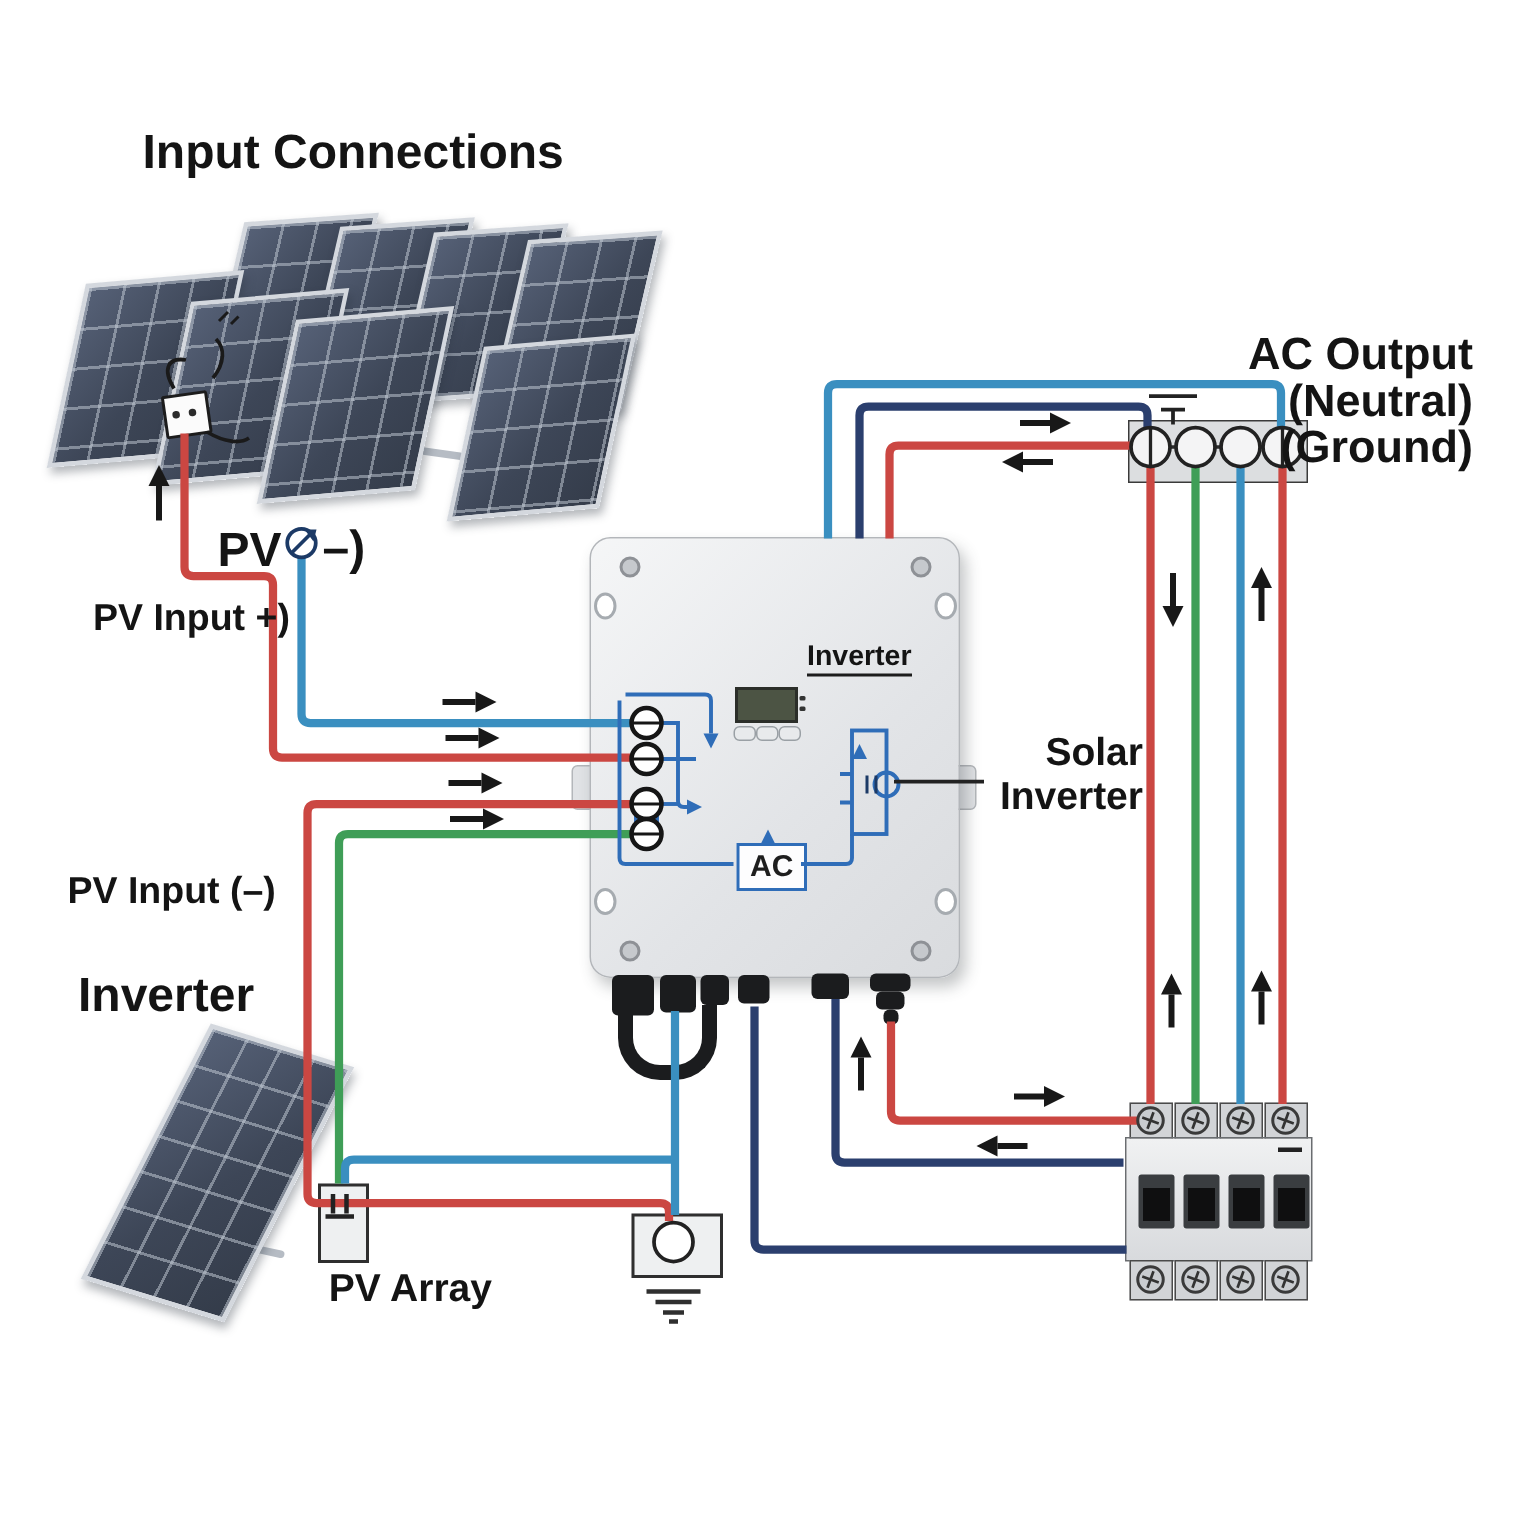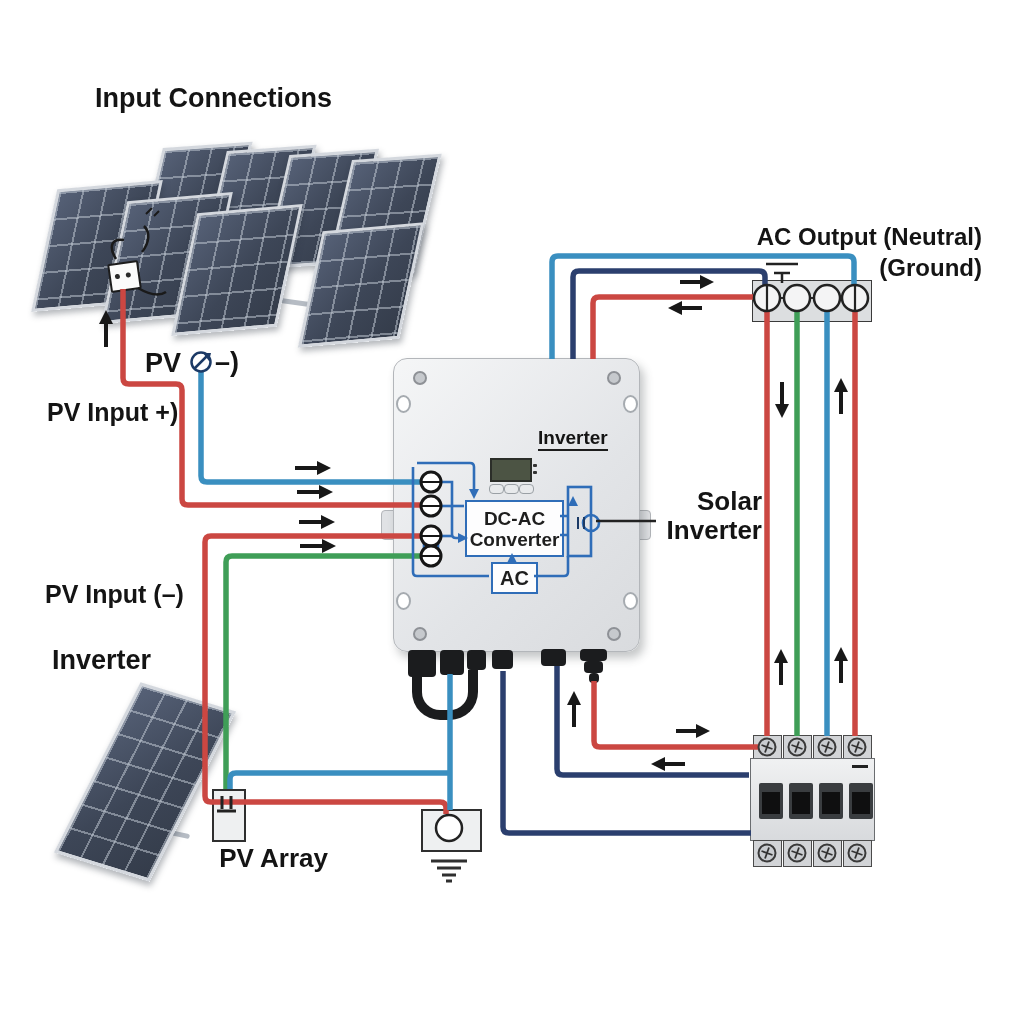--- a/index.html
+++ b/index.html
@@ -1,20 +1,20 @@
 <!DOCTYPE html>
 <html style="--wire-red: #cb4742; --wire-blue: #3a8fc0; --wire-navy: #2b3f6e; --wire-green: #3f9e57; --schematic-blue: #2f6db8; --arrow-black: #181818;"><head>
 <meta charset="utf-8">
 <style>
   html,body{margin:0;padding:0;background:#fff;}
   .stage{position:relative;width:1024px;height:1024px;background:#fff;overflow:hidden;
          font-family:"Liberation Sans",sans-serif;color:#161616;}
   .lbl{position:absolute;font-weight:bold;color:#141414;white-space:nowrap;}
-  .h1{font-size:27px;}
-  .h2{font-size:24px;}
+  .h1{font-size:32px;}
+  .h2{font-size:30px;}
   .h3{font-size:25px;}
   .center{text-align:right;white-space:normal;}
   .right{text-align:right;white-space:normal;}
   
   .sp{position:absolute;border:3px solid #d4d8de;box-shadow:3px 4px 6px rgba(40,50,60,.35);
       background-image:
         repeating-linear-gradient(90deg, rgba(198,206,216,.5) 0 2px, transparent 2px 23px),
         repeating-linear-gradient(180deg, rgba(198,206,216,.5) 0 2px, transparent 2px 26px),
         linear-gradient(125deg,#566177,#3d4657 55%,#343c4a);}
   .back{transform:rotate(-4deg) skewX(-17deg);}
@@ -99,24 +99,20 @@
   <div class="screw" style="left:413px;top:627px;"></div>
   <div class="screw" style="left:607px;top:627px;"></div>
 
   <div class="lcd"></div>
   <div class="dotc" style="left:533px;top:464px;"></div>
   <div class="dotc" style="left:533px;top:471px;"></div>
   <div class="btn" style="left:489px;top:484px;"></div>
   <div class="btn" style="left:504px;top:484px;"></div>
   <div class="btn" style="left:519px;top:484px;"></div>
 
-  <div class="blueBox" style="left:465px;top:500px;width:95px;height:53px;font-size:19px;line-height:21px;">
-    <div><span>DC-AC</span><br>
-         <span>Converter</span></div>
-  </div>
   <div class="blueBox" style="left:491px;top:562px;width:43px;height:28px;font-size:20px;">
       <span>AC</span>
     </div>
 
   <div class="gland" style="left:408px;top:650px;width:28px;height:27px;"></div>
   <div class="gland" style="left:440px;top:650px;width:24px;height:25px;"></div>
   <div class="gland" style="left:467px;top:650px;width:19px;height:20px;"></div>
   <div class="gland" style="left:492px;top:650px;width:21px;height:19px;"></div>
   <div class="gland" style="left:541px;top:649px;width:25px;height:17px;"></div>
   <div class="gland" style="left:580px;top:649px;width:27px;height:12px;"></div>
@@ -328,21 +324,21 @@
   <div class="lbl h1 zlab" style="left:95px;top:83px;">Input Connections</div>
 
   <div class="lbl h2 right zlab" style="left:752px;top:221px;width:230px;line-height:31px;">
     <span>AC Output (Neutral)</span><br>
     <span>(Ground)</span>
   </div>
 
   <div class="lbl h1 zlab" style="left:145px;top:348px;">PV</div>
   <div class="lbl h1 zlab" style="left:215px;top:347px;">–)</div>
 
-  <div class="lbl h3 zlab" style="left:47px;top:398px;">PV Input +)</div>
+  <div class="lbl h3 zlab" style="left:62px;top:398px;">PV Input +)</div>
   <div class="lbl h3 zlab" style="left:45px;top:580px;">PV Input (–)</div>
   <div class="lbl h1 zlab" style="left:52px;top:645px;">Inverter</div>
 
   <div class="lbl h1 center zlab" style="left:118px;top:844px;width:210px;line-height:29px;font-size:26px;">
     <span>PV Array</span><br>
   </div>
 
   <div class="lbl zlab" style="left:538px;top:427px;font-size:19px;">
     <span class="inv-label">Inverter</span>
   </div>

